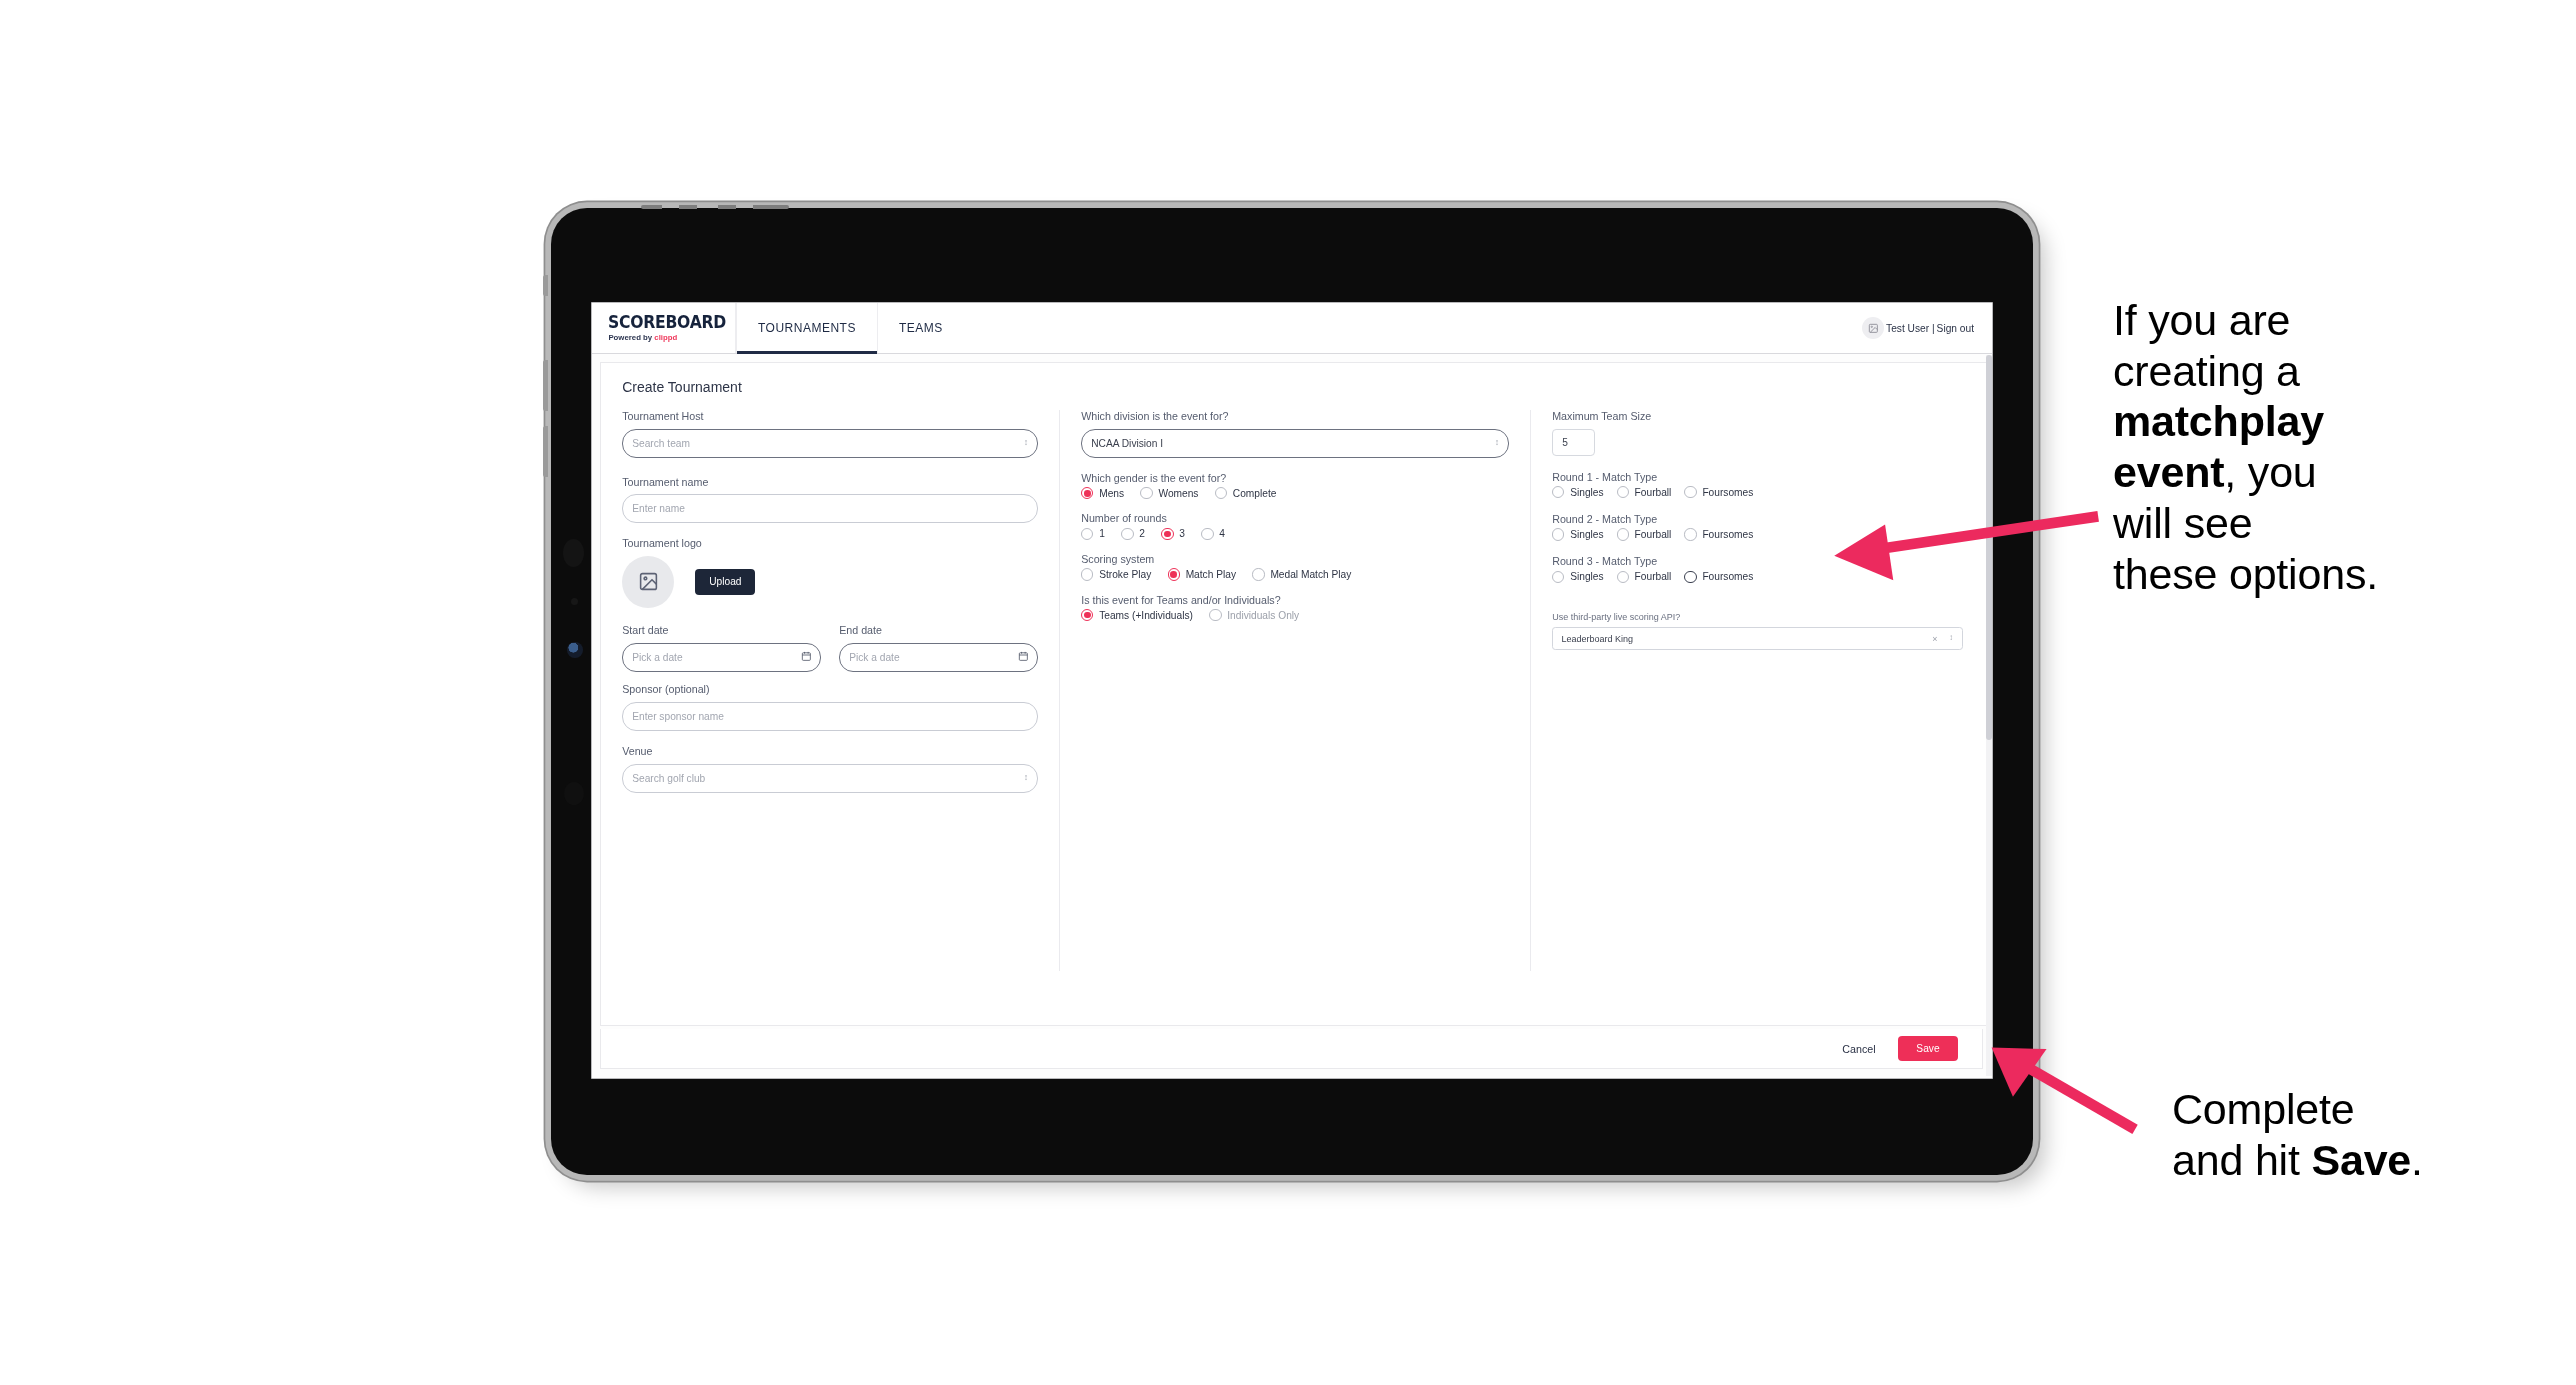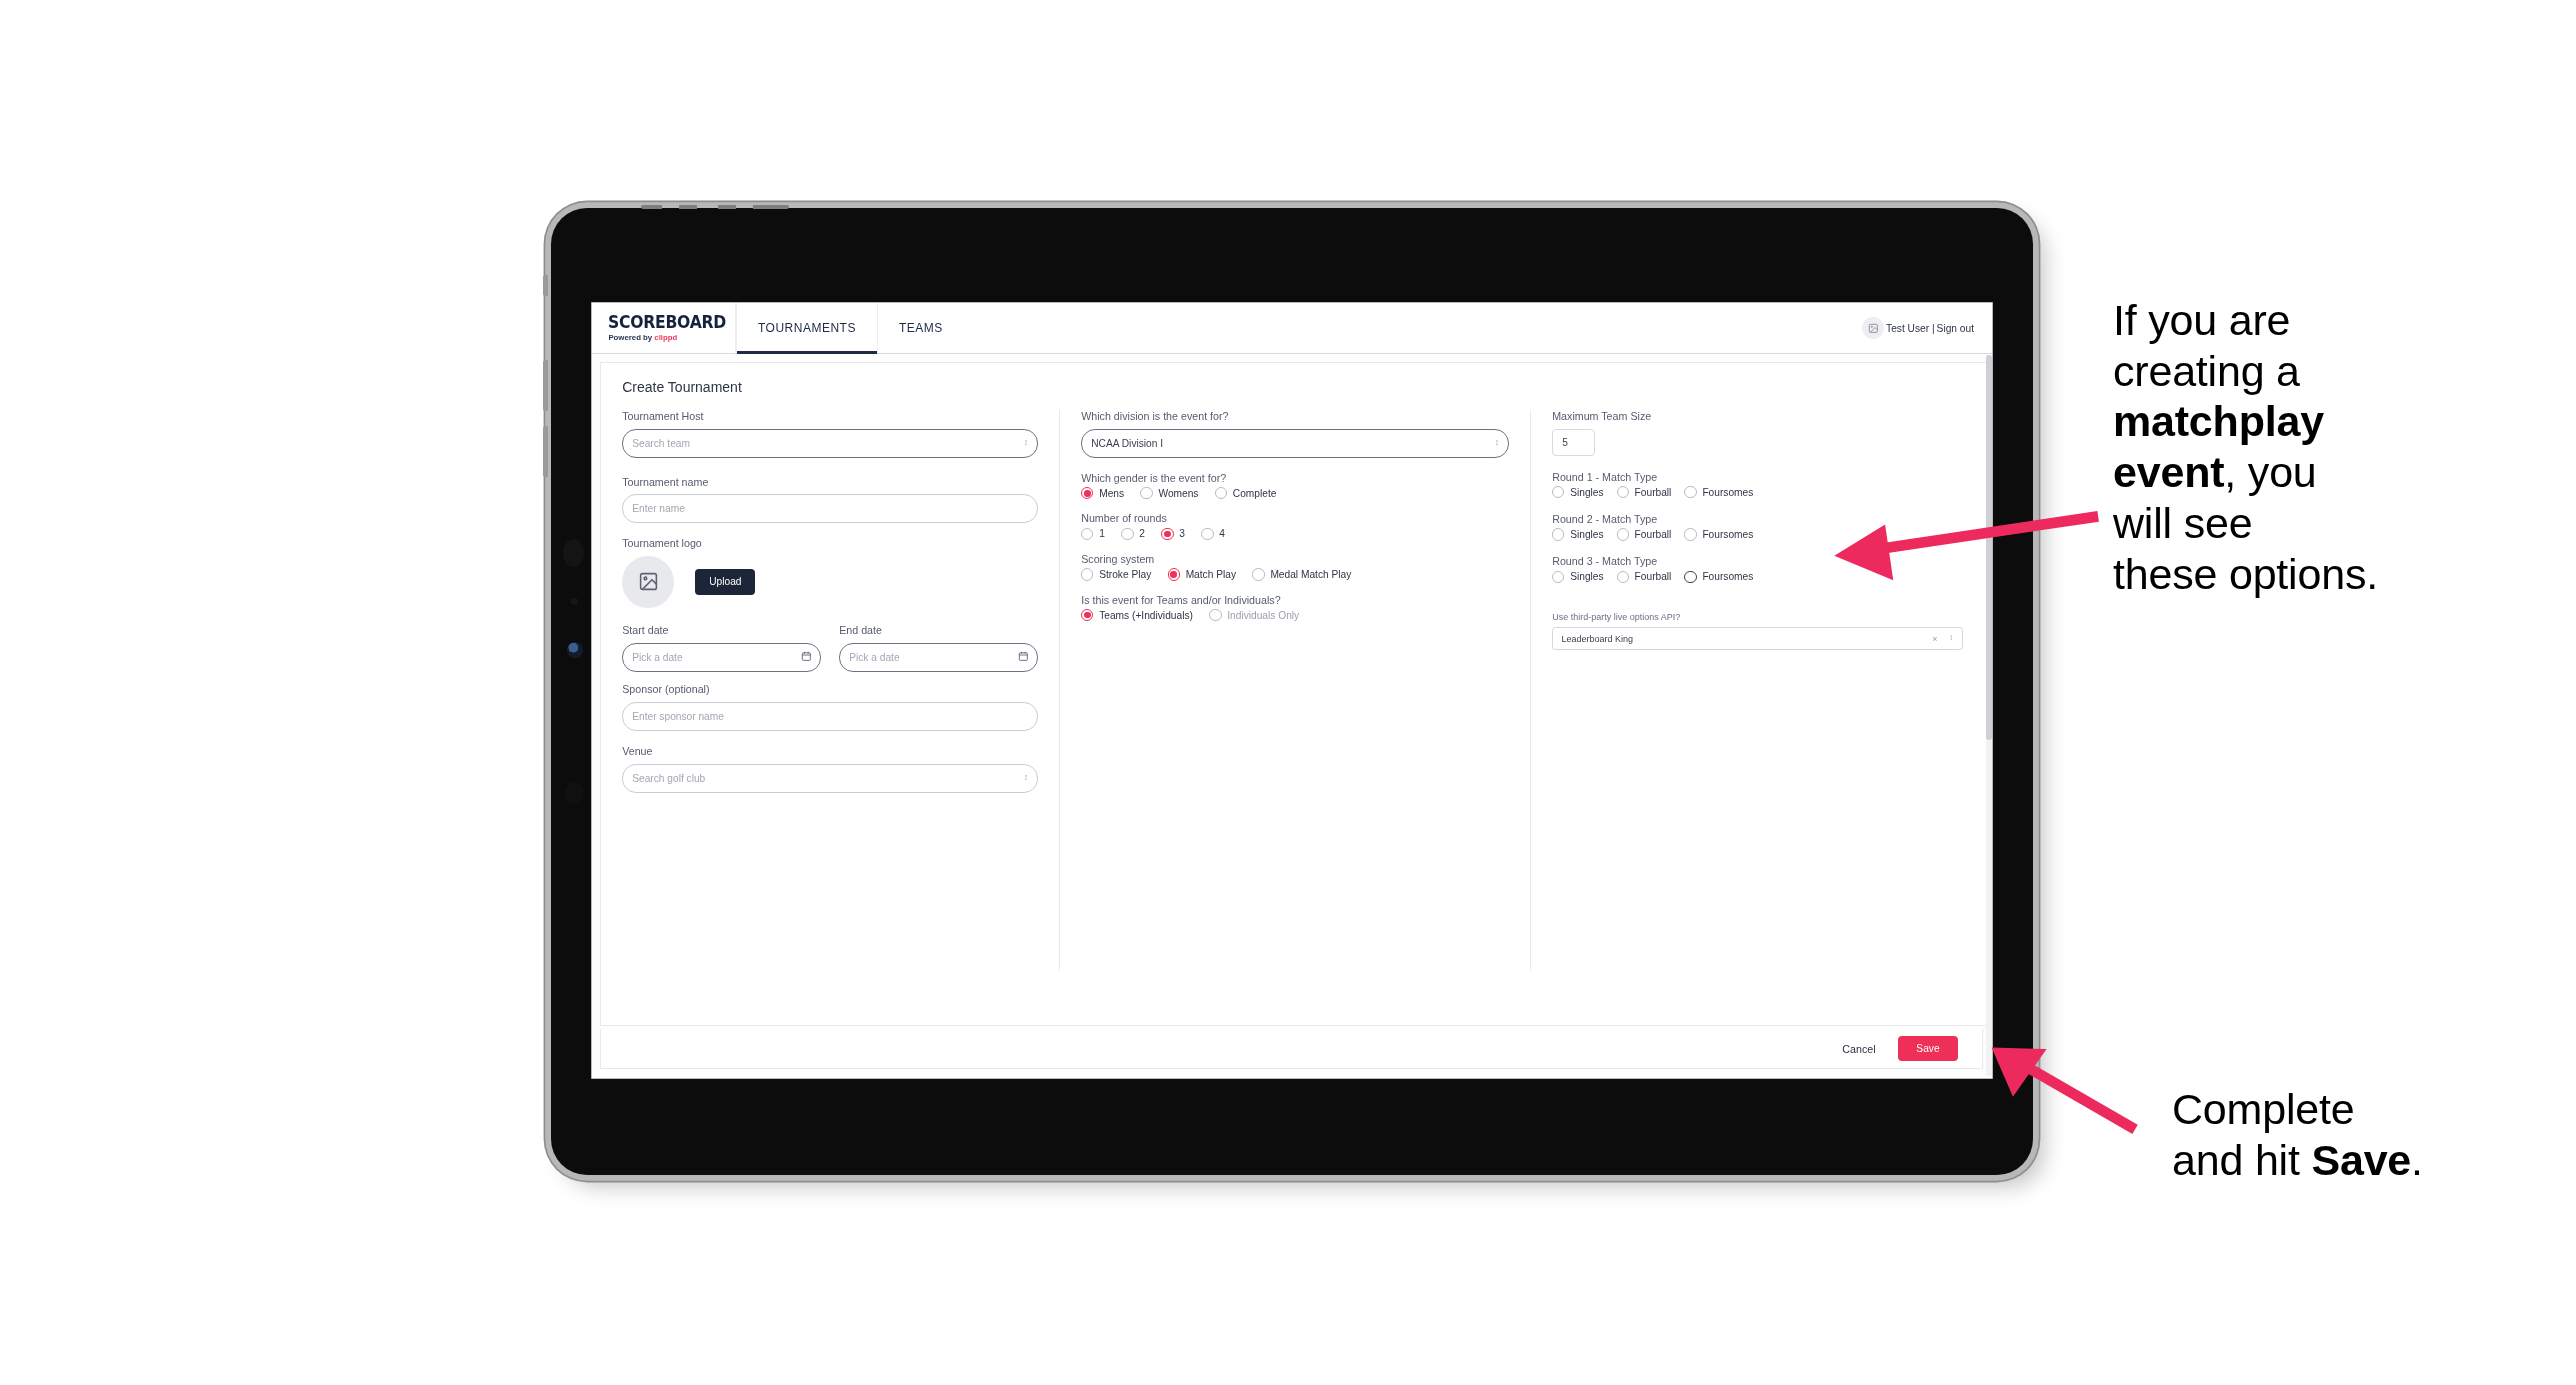--- a/index.html
+++ b/index.html
@@ -489,21 +489,21 @@
           <div class="radio-item">
             <span class="radio-dot"></span>
             <span class="radio-label">Fourball</span>
           </div>
           <div class="radio-item">
             <span class="radio-dot focused"></span>
             <span class="radio-label">Foursomes</span>
           </div>
         </div>
 
-        <span id="api-label">Use third-party live options API?</span>
+        <span id="api-label">Use third-party live scoring API?</span>
         <div id="api-select">
           <span>Leaderboard King</span>
           <span id="api-clear">×</span>
           <span id="api-chev">↕</span>
         </div>
       </div>
     </div>
   </div>
 
   <div id="card-footer">

